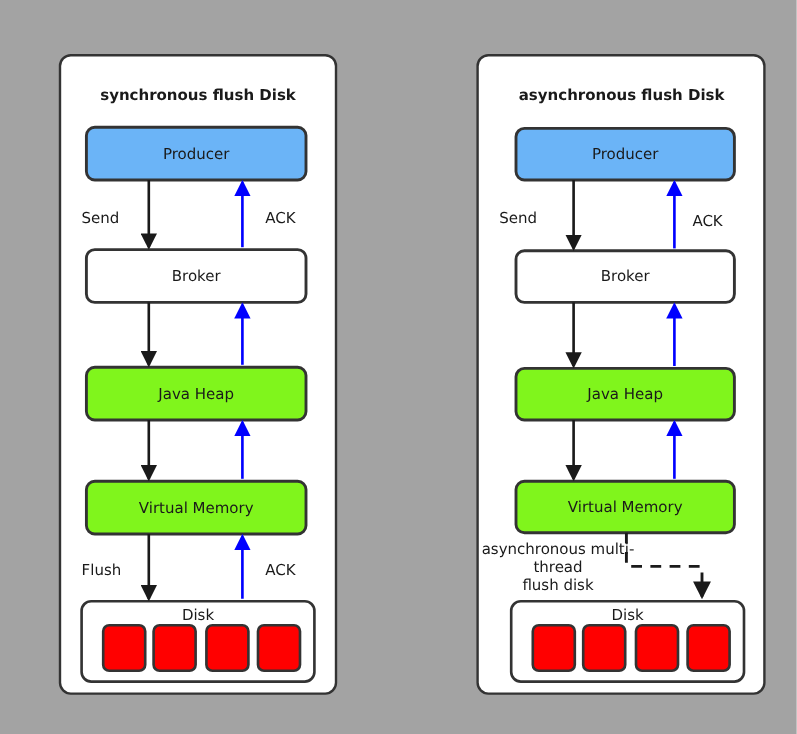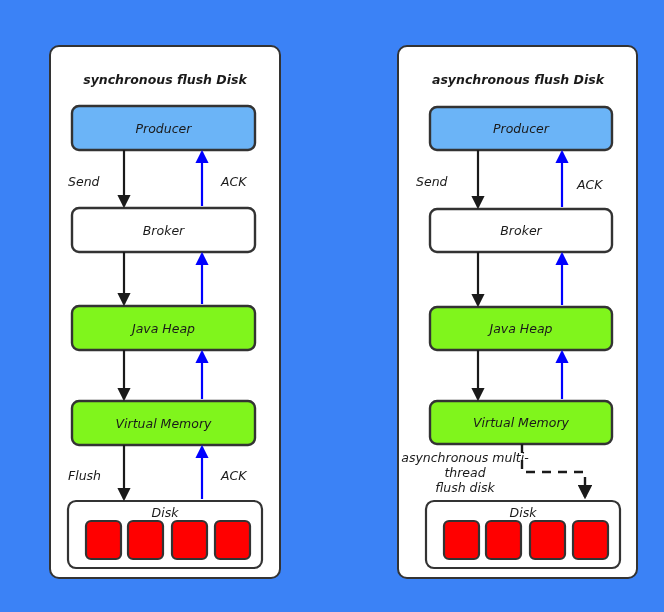--- a/index.html
+++ b/index.html
@@ -7,23 +7,22 @@
     padding: 0;
     background: #ffffff;
   }
   body {
     font-family: "DejaVu Sans", sans-serif;
   }
   #canvas {
     position: relative;
     width: 664px;
     height: 612px;
-    background: #3b82f6;
+    background: #a3a3a3;
     overflow: hidden;
-    font-style: italic;
   }
   svg.layer {
     position: absolute;
     left: 0;
     top: 0;
     width: 664px;
     height: 612px;
   }
   .panel-rect {
     fill: #ffffff;

